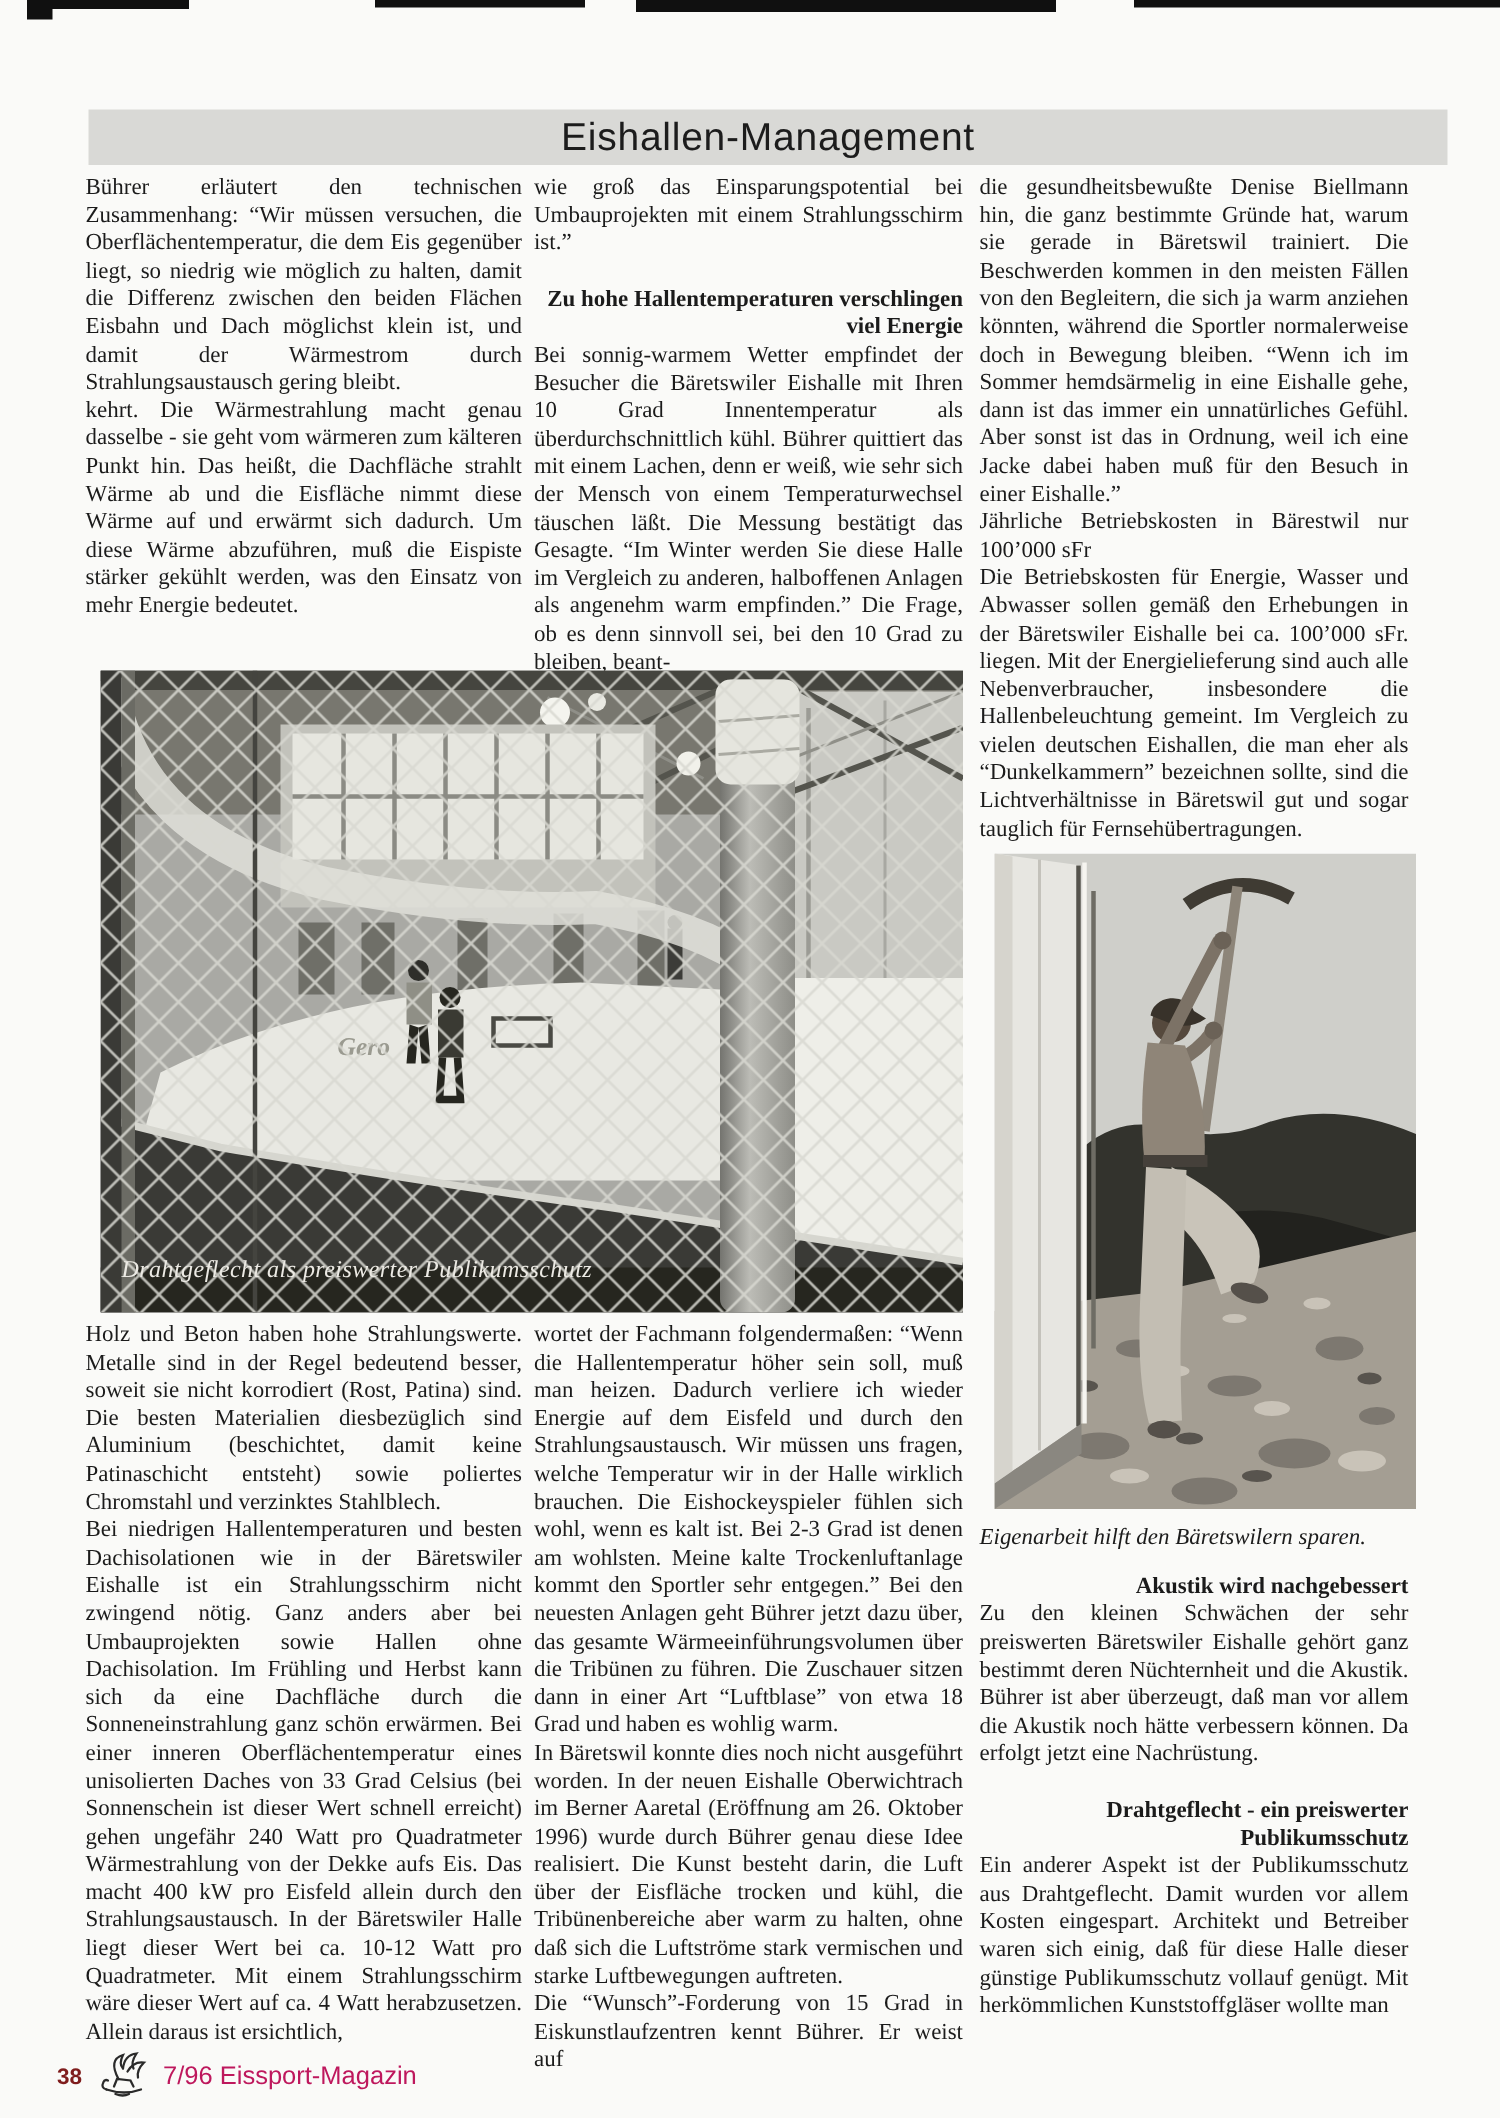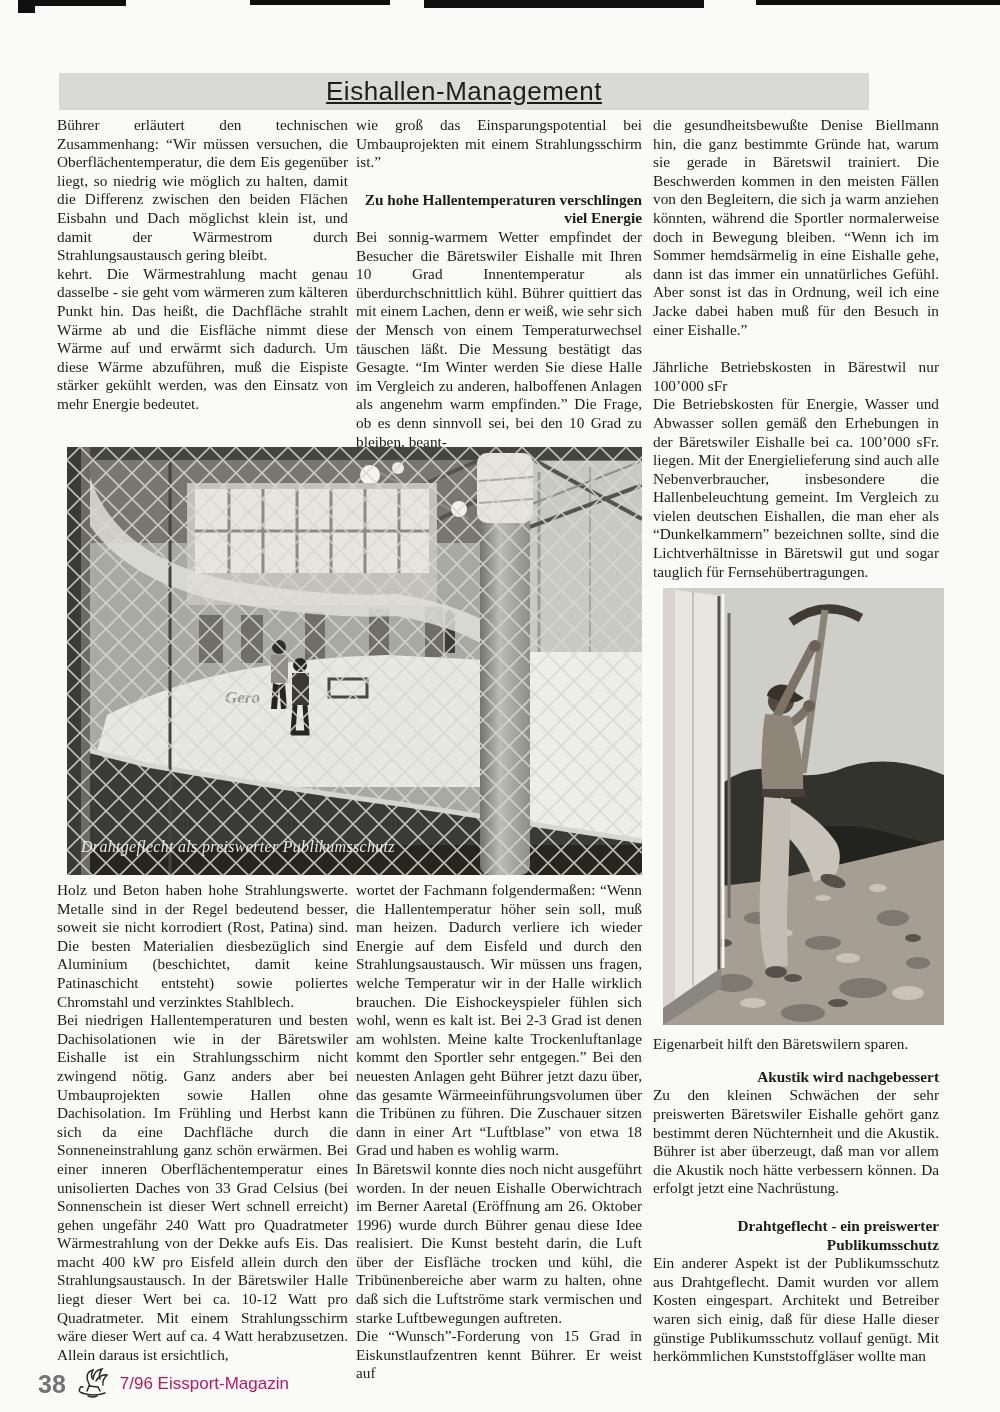--- a/index.html
+++ b/index.html
@@ -3,54 +3,54 @@
 <meta charset="utf-8">
 <style>
   html,body{margin:0;padding:0;background:#e8e8e6;}
   .page{
     position:relative;width:1000px;height:1412px;margin:0 auto;
     background:#fafaf8;overflow:hidden;
     font-family:"Liberation Serif", serif;color:#1b1b1b;
   }
   .artifact{position:absolute;background:#101010;}
   .header-bar{
-    position:absolute;left:59px;top:73px;width:810px;height:37px;
-    background:#d9d9d6;display:flex;align-items:center;justify-content:center;text-decoration:underline;
+    position:absolute;left:59px;top:73px;width:906px;height:37px;
+    background:#d9d9d6;display:flex;align-items:center;justify-content:center;
   }
   .header-bar h1{
     margin:0;font-family:"Liberation Sans", sans-serif;font-weight:400;
     font-size:26px;color:#1c1c1c;letter-spacing:.5px;
   }
   .col{
     position:absolute;text-align:justify;
     font-size:15.3px;line-height:18.6px;
     hyphens:auto;-webkit-hyphens:auto;
   }
   .col p{margin:0;}
   .col .head{
     font-weight:bold;text-align:right;margin:19px 0 0 0;
     font-size:15.3px;line-height:18.6px;
   }
-  .col .subhead{margin-top:19px;}
-  .col .cap-below{text-align:left;margin-top:5px;}
+  .col .subhead{}
+  .col .cap-below{font-style:italic;text-align:left;margin-top:5px;}
   figure{margin:10px;}
   .photo-frame{display:block;}
   .rink-photo{position:absolute;left:57px;top:437px;width:575px;height:428px;}
   .rink-photo svg{display:block;}
   .rink-caption{
     position:absolute;left:14px;bottom:19px;
     color:#eceae4;font-style:italic;font-size:16px;letter-spacing:.3px;
   }
   .worker-photo{margin-top:7px;width:281px;height:437px;}
   .footer{
     position:absolute;left:38px;top:1366px;height:36px;
     display:flex;align-items:center;gap:9px;
     font-family:"Liberation Sans", sans-serif;
   }
-  .footer .num{font-weight:bold;font-size:25px;color:#737373;}
+  .footer .num{font-weight:bold;font-size:15px;color:#7f1d1d;}
   .footer .issue{font-size:17px;color:#be185d;}
   
   .c1t{left:57px;top:116px;width:291px;}
   .c2t{left:356px;top:116px;width:286px;}
   .c3 {left:653px;top:116px;width:286px;}
   .c1b{left:57px;top:881px;width:291px;}
   .c2b{left:356px;top:881px;width:286px;}
 </style>
 </head>
 <body>

